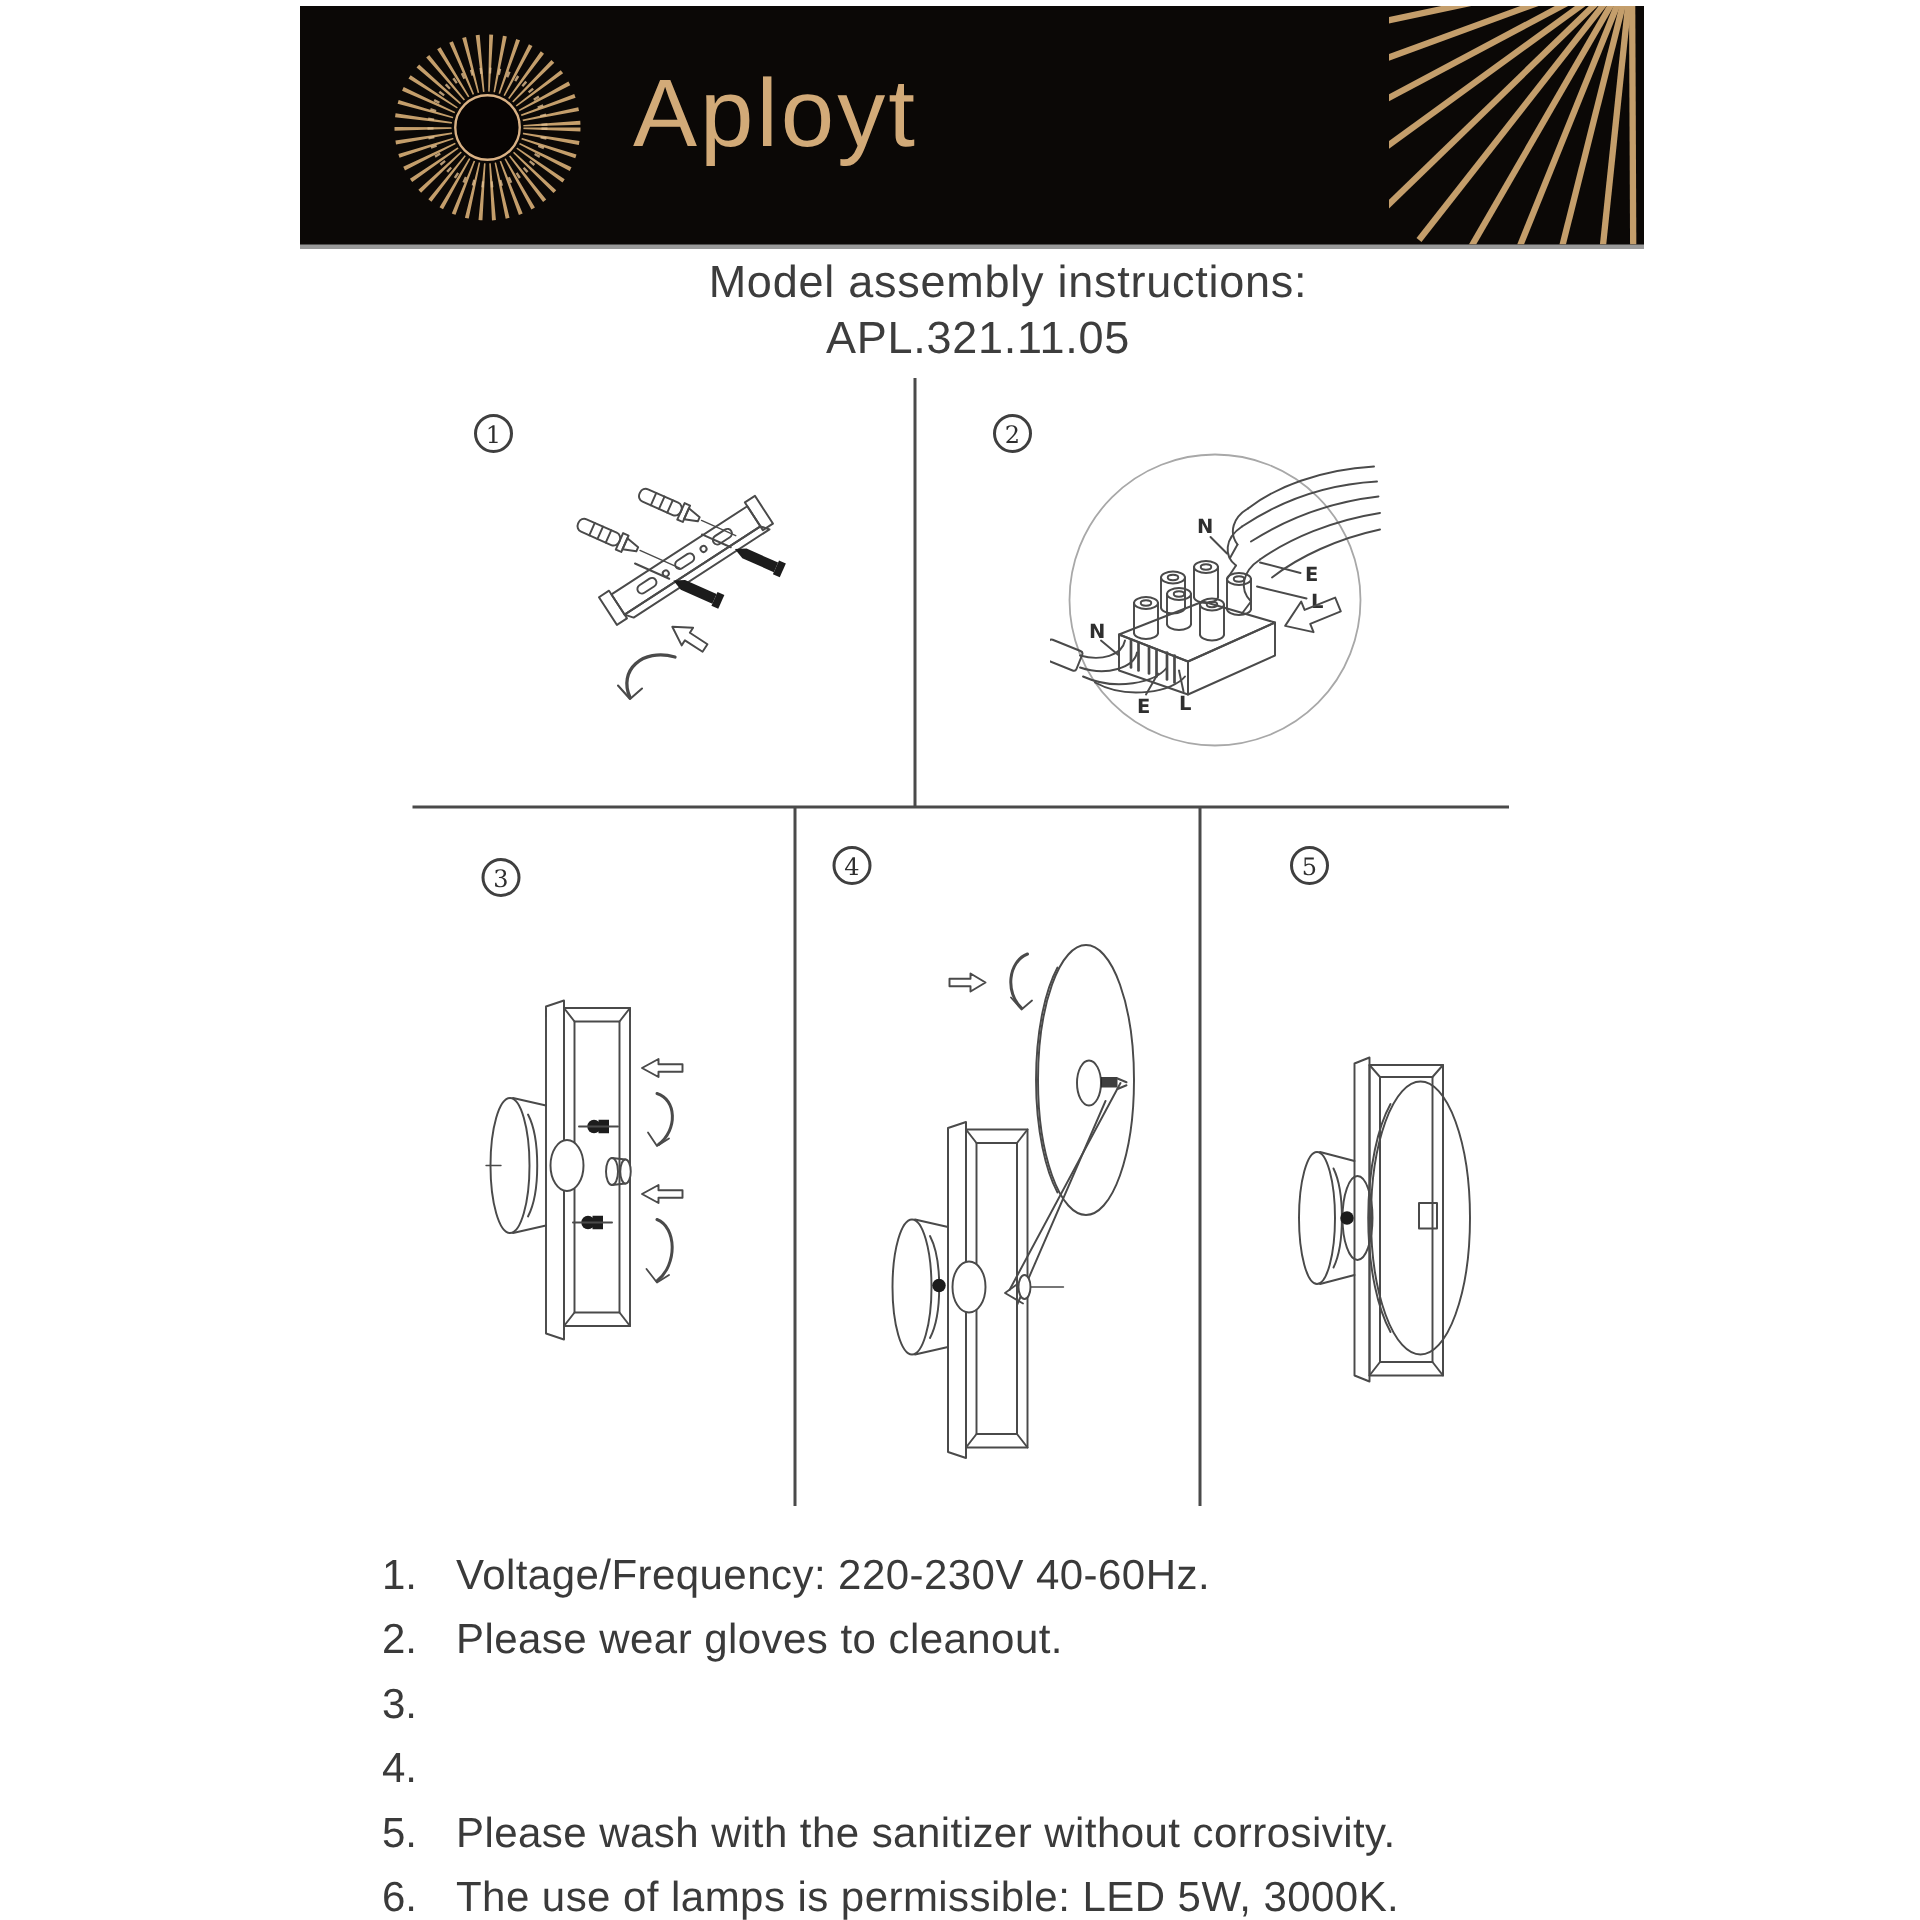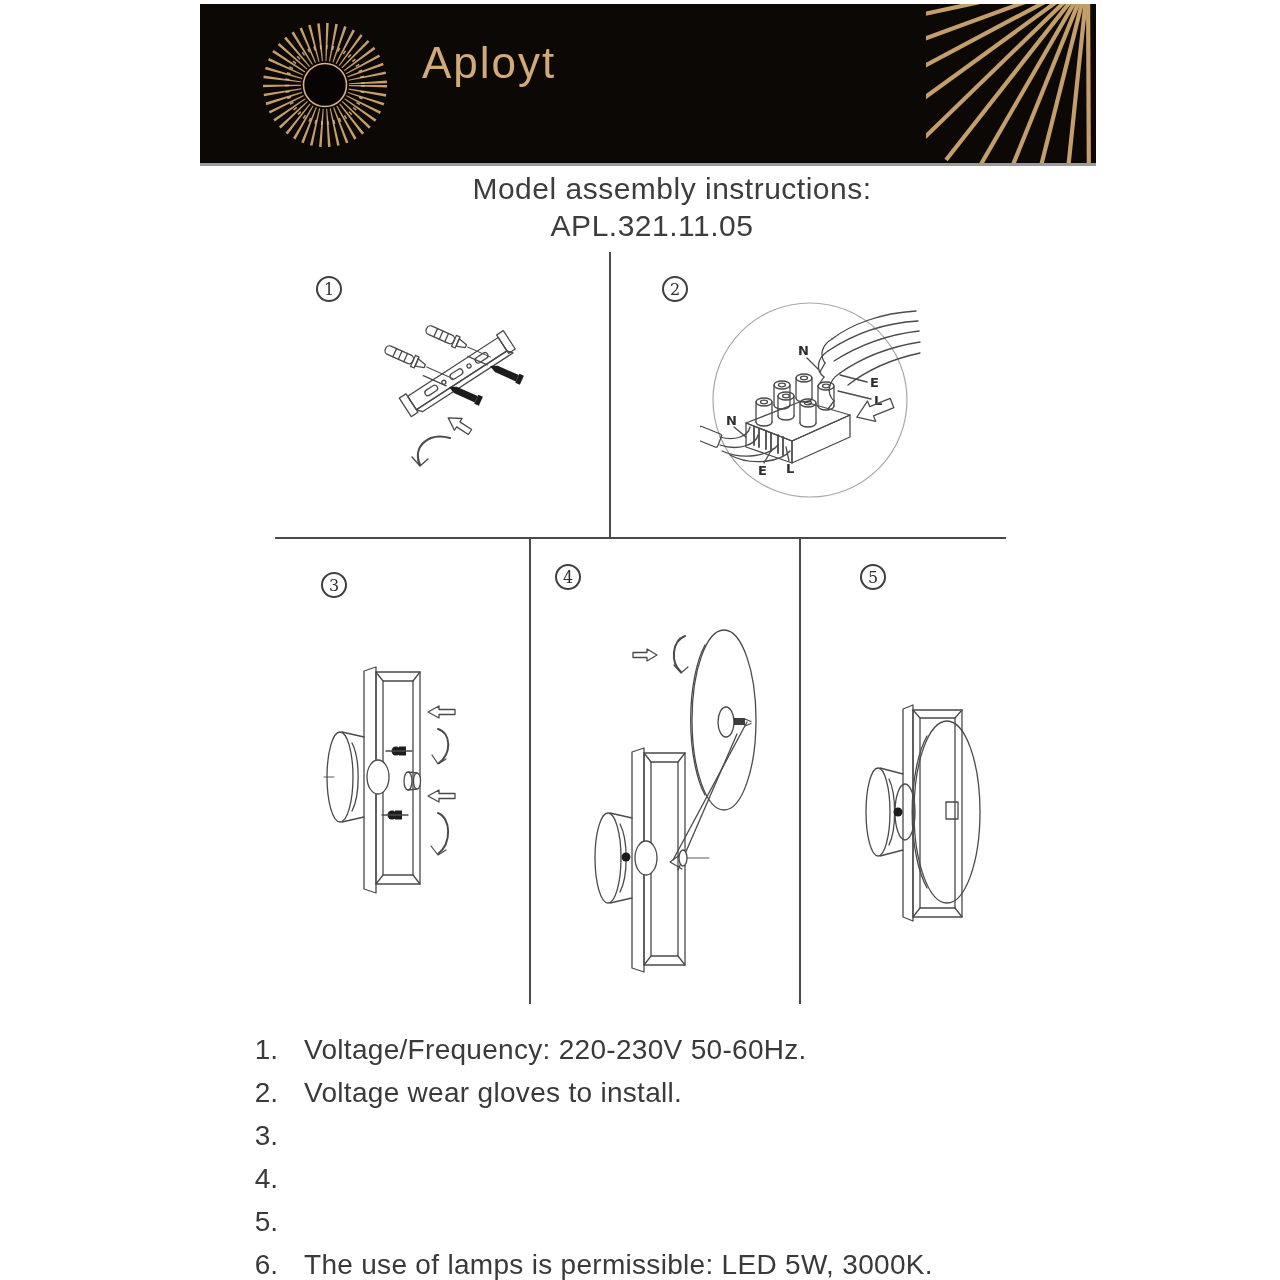--- a/index.html
+++ b/index.html
@@ -10,21 +10,21 @@
   .page{position:absolute;inset:0;}
 
   
   .banner{
     position:absolute;left:200px;top:4px;width:896px;height:159px;
     background:#0b0806;border-bottom:3px solid #9a9a9a;overflow:hidden;
   }
   .logo-svg{position:absolute;left:58px;top:14px;}
   .brand{
     position:absolute;left:222px;top:34px;
-    font-size:44px;font-weight:400;letter-spacing:2px;color:#d2aa78;
+    font-size:64px;font-weight:400;letter-spacing:2px;color:#d2aa78;
   }
   .fan-svg{position:absolute;right:0;top:0;}
 
   
   .title-line1{
     position:absolute;left:0;top:172px;width:1280px;text-align:center;
     font-size:30px;font-weight:500;color:#3d3d3d;letter-spacing:.5px;padding-left:32px;
   }
   .title-line2{
     position:absolute;left:0;top:209px;width:1280px;text-align:center;
@@ -410,34 +410,35 @@
       <ellipse cx="92" cy="122" rx="33" ry="91" fill="#ffffff" fill-opacity="0"></ellipse>
       <path d="M72,46 a33,91 0 0 0 0,152"></path>
     </g>
     <circle class="blackpart" cx="43" cy="122" r="4.5"></circle>
     <rect x="91" y="112" width="12" height="17" fill="#ffffff" class="lineart"></rect>
   </svg>
 
   <div class="instr">
     <div class="instr-row">
       <span class="instr-num">1.</span>
-      <span class="instr-text">Voltage/Frequency: 220-230V 50-60Hz.</span>
+      <span class="instr-text">Voltage/Frequency: 220-230V 40-60Hz.</span>
     </div>
     <div class="instr-row">
       <span class="instr-num">2.</span>
-      <span class="instr-text">Voltage wear gloves to install.</span>
+      <span class="instr-text">Please wear gloves to cleanout.</span>
     </div>
     <div class="instr-row">
       <span class="instr-num">3.</span>
     </div>
     <div class="instr-row">
       <span class="instr-num">4.</span>
     </div>
     <div class="instr-row">
       <span class="instr-num">5.</span>
+      <span class="instr-text">Please wash with the sanitizer without corrosivity.</span>
     </div>
     <div class="instr-row">
       <span class="instr-num">6.</span>
       <span class="instr-text">The use of lamps is permissible: LED 5W, 3000K.</span>
     </div>
   </div>
 
 </div>
 
 </body></html>

